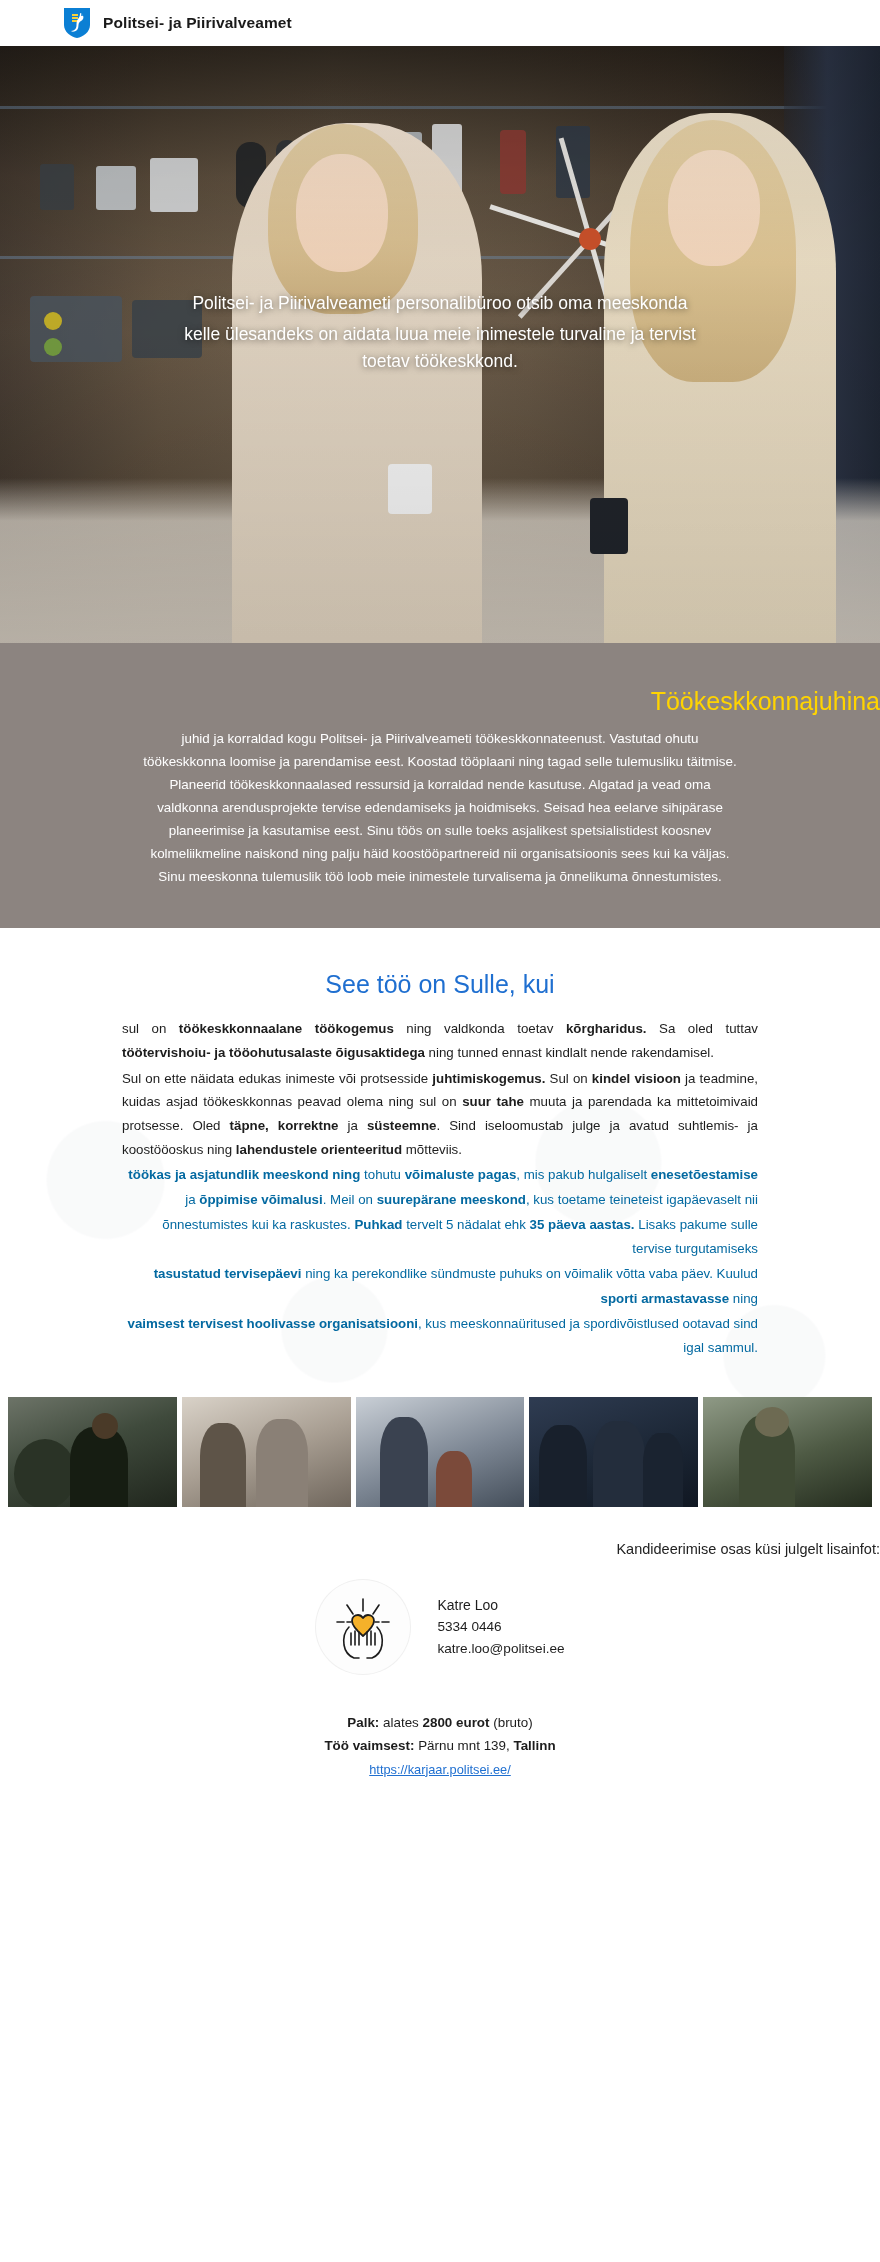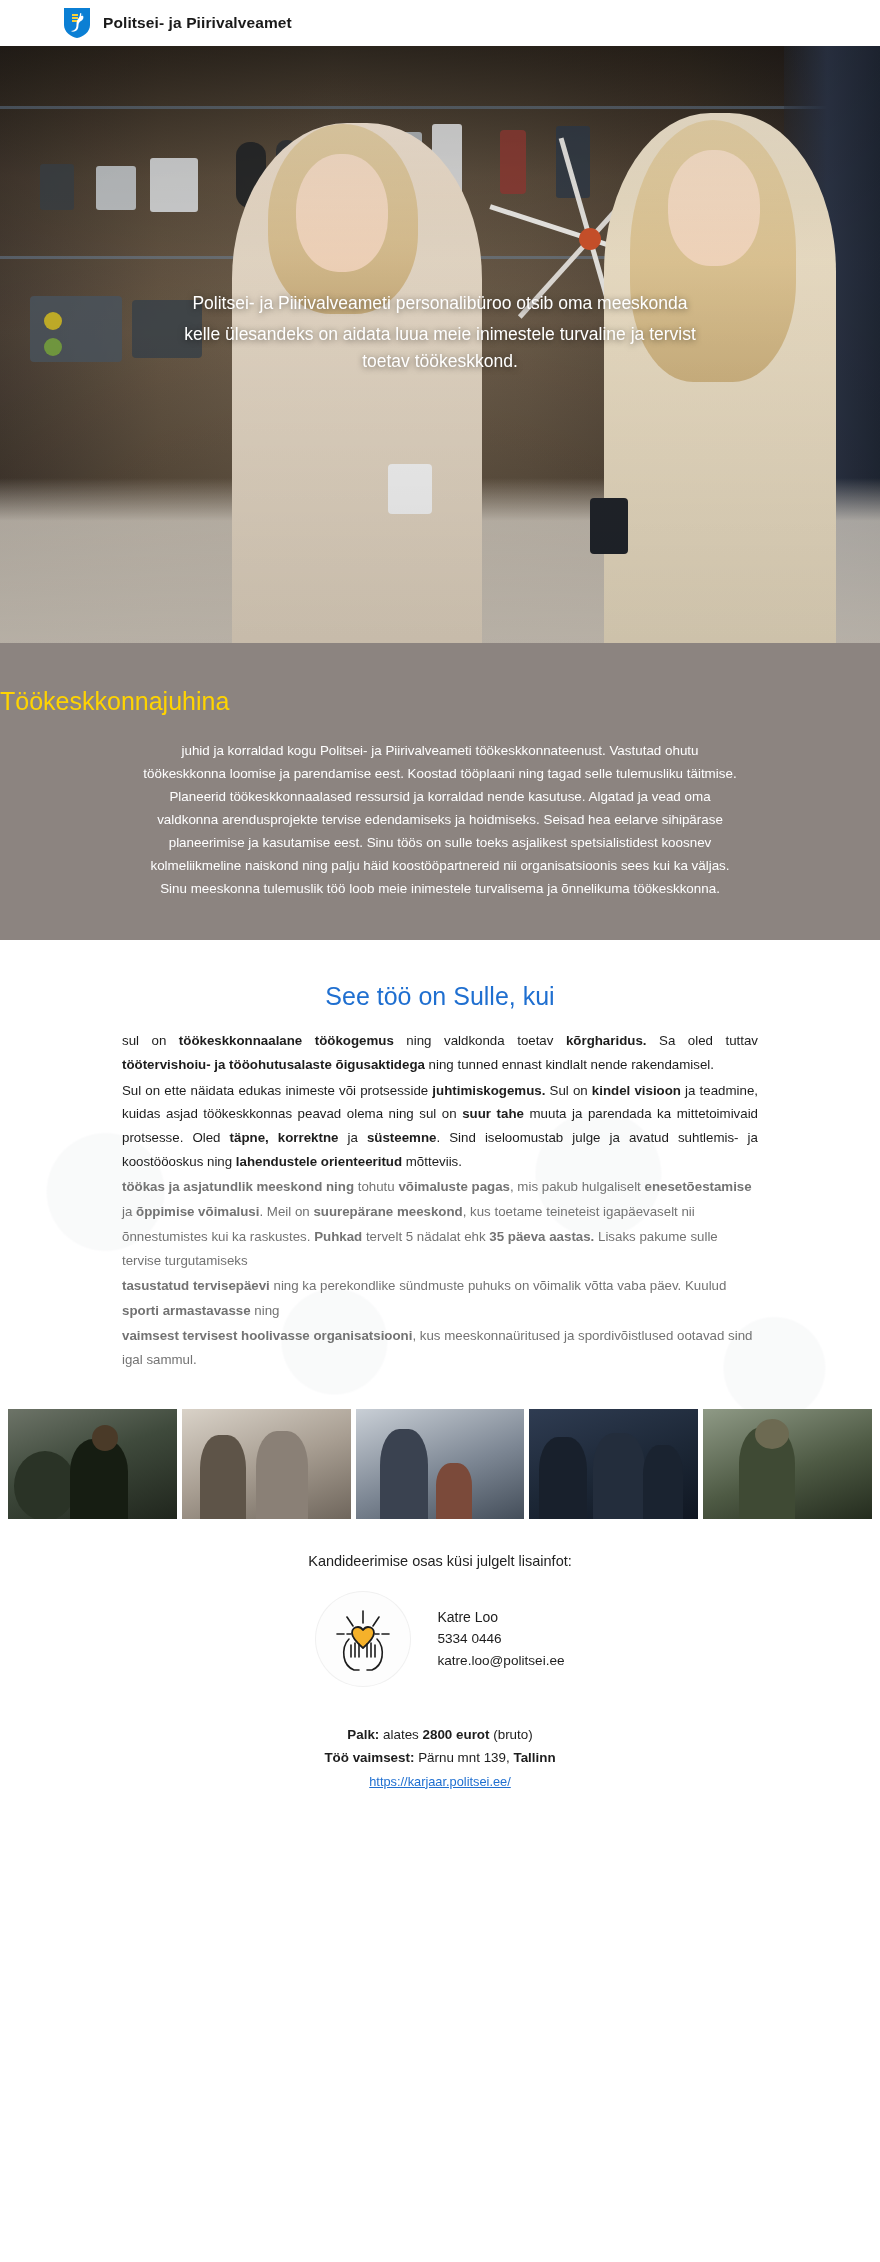--- a/index.html
+++ b/index.html
@@ -110,22 +110,22 @@
     margin: 0 auto; max-width: 560px;
   }
 
   
   .role {
     background: #8c8480;
     padding: 44px 0 40px;
     color: #ffffff;
   }
   .role-title {
-    text-align: left; color: #ffd400; font-size: 25px;
-    font-weight: 400; margin: 0 0 23px;
+    text-align: right; color: #ffd400; font-size: 25px;
+    font-weight: 400; margin: 0 0 11px;
   }
   .role-body {
     width: 600px; margin: 0 auto; text-align: center;
     font-size: 13.4px; line-height: 1.72; color: #ffffff;
   }
 
   
   .content {
     position: relative;
     background: #ffffff;
@@ -144,42 +144,42 @@
   .sec-title {
     text-align: center; color: #1f6fd0; font-size: 25px;
     font-weight: 400; margin: 0 0 18px;
   }
   .sec-title.second { margin-top: 30px; }
   p.body-j {
     text-align: justify; font-size: 13.3px; line-height: 1.78;
     margin: 0 0 2px; color: #1d1d1d;
   }
   p.body-l {
-    text-align: left; font-size: 13.3px; line-height: 1.86;
-    margin: 0; color: #737373;
+    text-align: right; font-size: 13.3px; line-height: 1.86;
+    margin: 0; color: #0369a1;
   }
   b { font-weight: bold; }
 
   
   .strip {
     display: flex; gap: 5px; margin: 36px 0 0; padding: 0 8px; height: 110px;
   }
   .strip > div { flex: 1; position: relative; overflow: hidden; }
   .s1 { background: linear-gradient(160deg,#6d7468 0%,#3f4a3c 45%,#20261d 100%); }
   .s2 { background: linear-gradient(160deg,#d9d2c8 0%,#a89e92 50%,#6f665c 100%); }
   .s3 { background: linear-gradient(160deg,#c9cfd6 0%,#7d8794 55%,#444e5a 100%); }
   .s4 { background: linear-gradient(160deg,#2f3c52 0%,#1c2736 55%,#101722 100%); }
   .s5 { background: linear-gradient(160deg,#8f9a86 0%,#4e5a44 55%,#242c1e 100%); }
   .blob { position: absolute; border-radius: 50%; }
 
   
   .contact {
     padding: 34px 0 10px; text-align: center;
   }
-  .contact-lead { font-size: 14.5px; color: #222; margin: 0 0 22px; }
+  .contact-lead { font-size: 14.5px; color: #222; margin: 0 0 22px; text-align: right; }
   .contact-row {
     display: flex; justify-content: center; align-items: center; gap: 26px;
   }
   .heart-badge {
     width: 96px; height: 96px; border-radius: 50%;
     background: #fdfdfd; box-shadow: 0 0 0 1px #f0f0f0 inset;
     display: flex; align-items: center; justify-content: center;
   }
   .contact-info { text-align: left; font-size: 13.6px; line-height: 1.62; color: #1d1d1d; }
   .contact-name { font-weight: normal; font-size: 14px; }
@@ -251,21 +251,21 @@
     <div class="hero-copy">
       <p class="hero-kicker">Politsei- ja Piirivalveameti personalibüroo otsib oma meeskonda</p>
       <p class="hero-sub">kelle ülesandeks on aidata luua meie inimestele turvaline ja tervist toetav töökeskkond.</p>
     </div>
   </div>
 
   <section class="role">
     <h2 class="role-title">Töökeskkonnajuhina</h2>
     <div class="role-body">
         <div>juhid ja  korraldad kogu Politsei- ja Piirivalveameti töökeskkonnateenust. Vastutad ohutu töökeskkonna loomise ja  parendamise eest. Koostad tööplaani ning tagad selle tulemusliku täitmise. Planeerid töökeskkonnaalased ressursid ja korraldad nende kasutuse. Algatad ja vead oma valdkonna arendusprojekte tervise edendamiseks ja hoidmiseks.    Seisad hea eelarve sihipärase planeerimise ja kasutamise eest. Sinu töös on sulle toeks asjalikest spetsialistidest koosnev kolmeliikmeline naiskond ning palju häid koostööpartnereid nii organisatsioonis sees kui ka väljas.</div>
-        <div>Sinu meeskonna tulemuslik töö loob meie inimestele turvalisema ja õnnelikuma töökeskkonna.</div>
+        <div>Sinu meeskonna tulemuslik töö loob meie inimestele turvalisema ja õnnelikuma õnnestumistes.</div>
       </div>
   </section>
 
   <section class="content">
     <div class="watermark"></div>
 
     <div class="wrap">
       <h2 class="sec-title">See töö on Sulle, kui</h2>
       <p class="body-j"><span>sul  on </span><b>töökeskkonnaalane  töökogemus</b><span>  ning  valdkonda  toetav  </span><b>kõrgharidus.</b><span>  Sa  oled tuttav </span><b>töötervishoiu-  ja  tööohutusalaste  õigusaktidega</b><span>  ning  tunned  ennast kindlalt nende rakendamisel.</span></p>
       <p class="body-j"><span>Sul on ette näidata edukas inimeste või protsesside </span><b>juhtimiskogemus.</b><span> Sul on </span><b>kindel visioon</b><span> ja teadmine, kuidas asjad töökeskkonnas peavad olema ning sul on </span><b>suur tahe</b><span> muuta ja parendada ka mittetoimivaid protsesse. Oled </span><b>täpne, korrektne</b><span> ja </span><b>süsteemne</b><span>. Sind iseloomustab julge ja avatud suhtlemis- ja koostööoskus ning </span><b>lahendustele orienteeritud</b><span> mõtteviis.</span></p>

